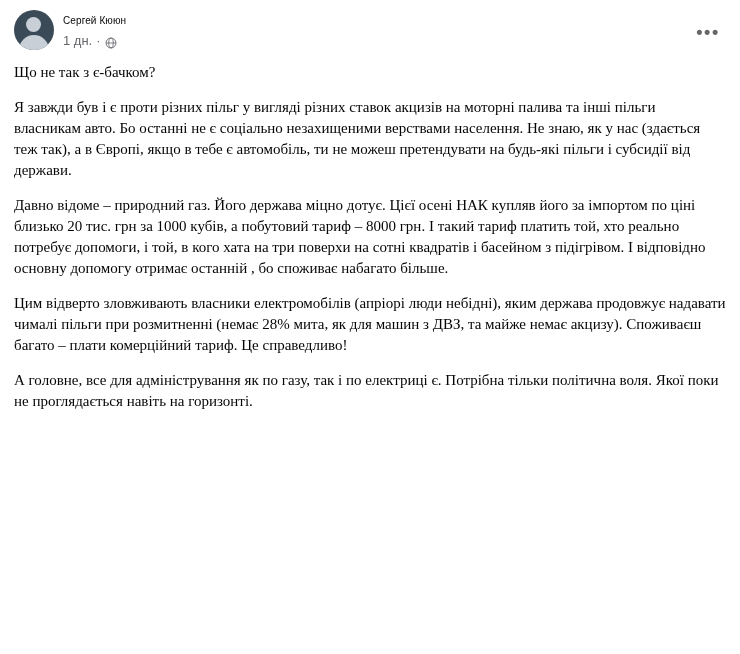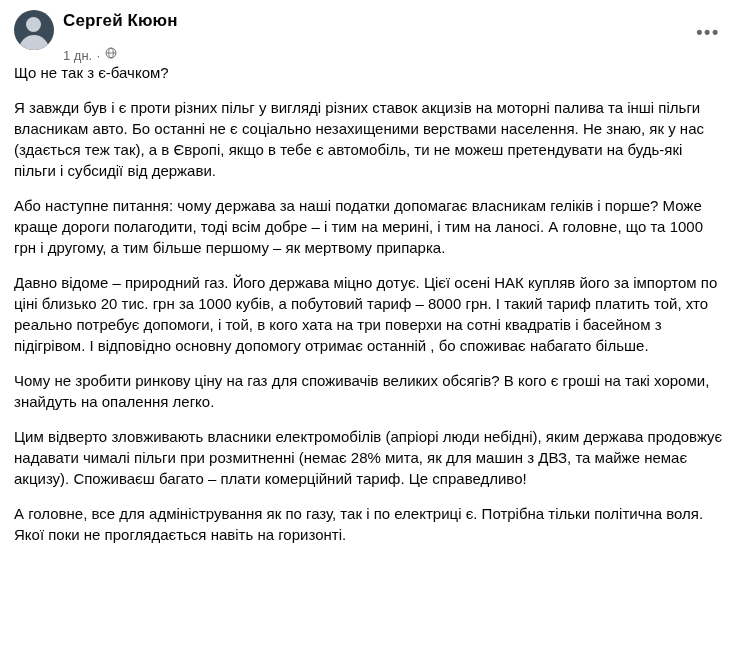--- a/index.html
+++ b/index.html
@@ -54,33 +54,33 @@
     top: 25px;
   }
   .header-text {
     margin-left: 9px;
     display: flex;
     flex-direction: column;
     justify-content: center;
     padding-top: 1px;
   }
   .author-name {
-    font-size: 17px;
-    font-weight: bold;
+    font-size: 10px;
+    font-weight: normal;
     color: #050505;
     line-height: 19px;
     letter-spacing: 0.1px;
   }
   .meta-row {
     display: flex;
-    align-items: flex-start;
+    align-items: flex-end;
     font-size: 13px;
     color: #65676b;
     line-height: 17px;
-    margin-top: 17px;
+    margin-top: 2px;
   }
   .meta-sep {
     margin: 0 4px;
     font-size: 13px;
     color: #65676b;
   }
   .globe-icon {
     display: inline-block;
     width: 12px;
     height: 12px;
@@ -103,20 +103,21 @@
     font-weight: bold;
   }
   .post-body {
     padding: 6px 0 0 0;
     font-size: 15px;
     line-height: 21px;
     color: #050505;
   }
   .post-body p {
     margin: 0 0 14px 0;
+    font-family: Liberation Serif, serif;
   }
   .post-body p:last-child {
     margin-bottom: 0;
   }
 </style>
 </head>
 <body>
 
 <div class="post">
 
@@ -138,20 +139,18 @@
           </svg>
         </span>
       </div>
     </div>
     <div class="more-button">•••</div>
   </div>
 
   <div class="post-body">
     <p>Що не так з є-бачком?</p>
     <p>Я завжди був і є проти різних пільг у вигляді різних ставок акцизів на моторні палива та інші пільги власникам авто. Бо останні не є соціально незахищеними верствами населення. Не знаю, як у нас (здається теж так), а в Європі, якщо в тебе є автомобіль, ти не можеш претендувати на будь-які пільги і субсидії від держави.</p>
-    <p>Або наступне питання: чому держава за наші податки допомагає власникам геліків і порше? Може краще дороги полагодити, тоді всім добре – і тим на мерині, і тим на ланосі. А головне, що та 1000 грн і другому, а тим більше першому – як мертвому припарка.</p>
     <p>Давно відоме – природний газ. Його держава міцно дотує. Цієї осені НАК купляв його за імпортом по ціні близько 20 тис. грн за 1000 кубів, а побутовий тариф – 8000 грн. І такий тариф платить той, хто реально потребує допомоги, і той, в кого хата на три поверхи на сотні квадратів і басейном з підігрівом. І відповідно основну допомогу отримає останній , бо споживає набагато більше.</p>
-    <p>Чому не зробити ринкову ціну на газ для споживачів великих обсягів? В кого є гроші на такі хороми, знайдуть на опалення легко.</p>
     <p>Цим відверто зловживають власники електромобілів (апріорі люди небідні), яким держава продовжує надавати чималі пільги при розмитненні (немає 28% мита, як для машин з ДВЗ, та майже немає акцизу). Споживаєш багато – плати комерційний тариф. Це справедливо!</p>
     <p>А головне, все для адміністрування як по газу, так і по електриці є. Потрібна тільки політична воля. Якої поки не проглядається навіть на горизонті.</p>
   </div>
 
 </div>
 
 </body></html>

